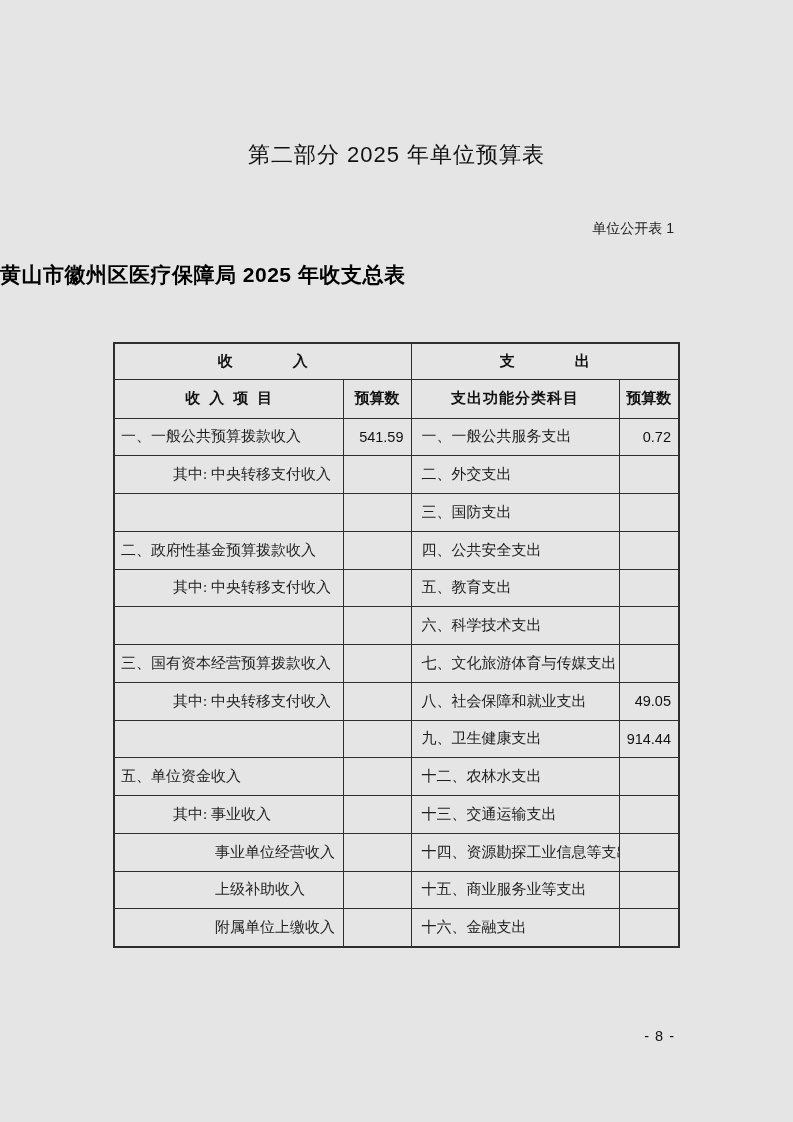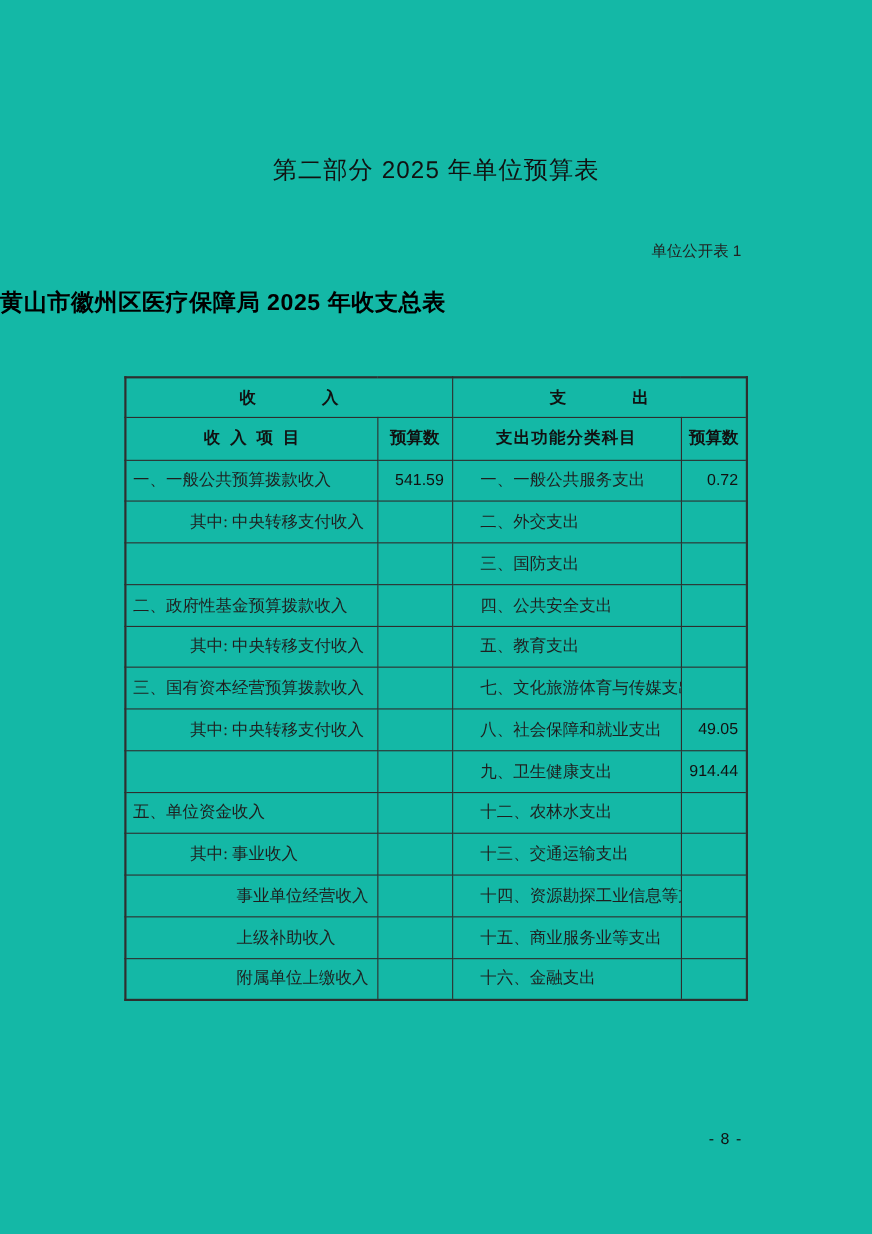--- a/index.html
+++ b/index.html
@@ -5,21 +5,21 @@
   * { margin: 0; padding: 0; box-sizing: border-box; }
   html, body { background: #ffffff; }
   body {
     font-family: "Liberation Sans", sans-serif;
     color: #1a1a1a;
   }
   .page {
     position: relative;
     width: 793px;
     height: 1122px;
-    background: #14b8a6;
+    background: #e5e5e5;
     overflow: hidden;
   }
   .section-title {
     position: absolute;
     top: 140px; left: 0; width: 793px;
     text-align: center;
     font-size: 22px;
     font-weight: 500;
     letter-spacing: 1px;
     color: #111;
@@ -76,21 +76,21 @@
   table.budget tbody td { height: 37.75px; }
   td.cell-item {
     font-family: "Liberation Serif", serif;
     font-size: 15px;
     text-align: left;
     padding-left: 6px;
     color: #1f1f1f;
   }
   td.cell-item.indent-1 { padding-left: 58px; }
   td.cell-item.indent-2 { padding-left: 100px; }
-  td.cell-item.expense-col { padding-left: 25px; margin-top: 48px; }
+  td.cell-item.expense-col { padding-left: 10px; margin-top: 48px; }
   td.cell-value {
     font-family: "Liberation Sans", sans-serif;
     font-size: 14.5px;
     text-align: right;
     padding-right: 7px;
     color: #111;
   }
   .page-number {
     position: absolute;
     top: 1028px; left: 113px; width: 565px;
@@ -157,20 +157,26 @@
           <td class="cell-item expense-col">四、公共安全支出</td>
           <td class="cell-value"></td>
         </tr>
         <tr>
           <td class="cell-item indent-1">其中: 中央转移支付收入</td>
           <td class="cell-value"></td>
           <td class="cell-item expense-col">五、教育支出</td>
           <td class="cell-value"></td>
         </tr>
         <tr>
+          <td class="cell-item indent-0"></td>
+          <td class="cell-value"></td>
+          <td class="cell-item expense-col">六、科学技术支出</td>
+          <td class="cell-value"></td>
+        </tr>
+        <tr>
           <td class="cell-item indent-0">三、国有资本经营预算拨款收入</td>
           <td class="cell-value"></td>
           <td class="cell-item expense-col">七、文化旅游体育与传媒支出</td>
           <td class="cell-value"></td>
         </tr>
         <tr>
           <td class="cell-item indent-1">其中: 中央转移支付收入</td>
           <td class="cell-value"></td>
           <td class="cell-item expense-col">八、社会保障和就业支出</td>
           <td class="cell-value">49.05</td>

